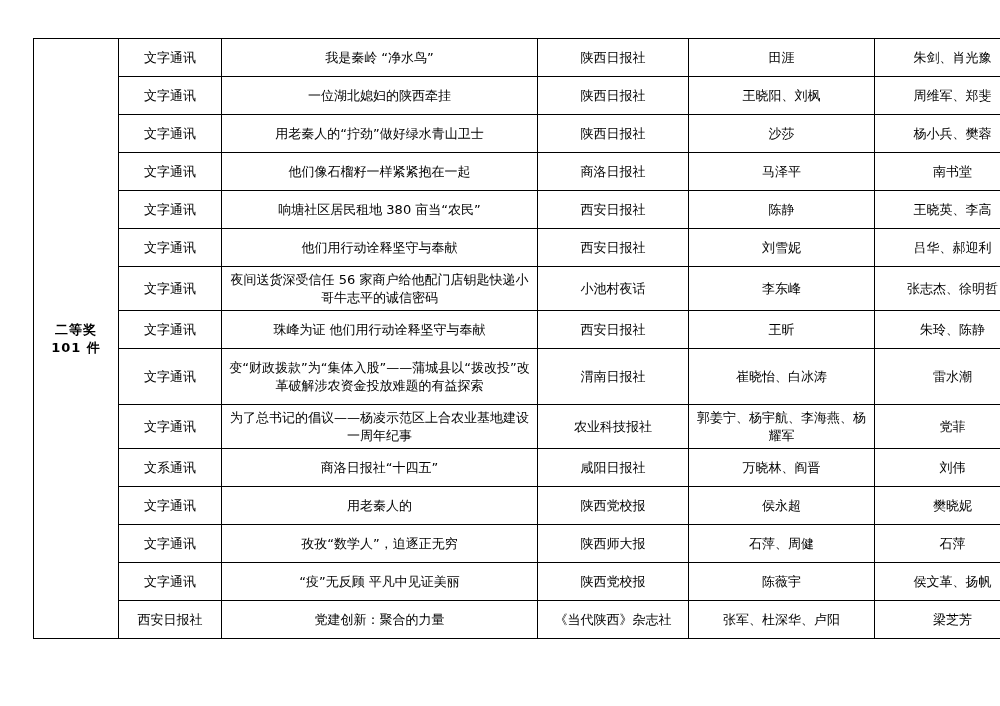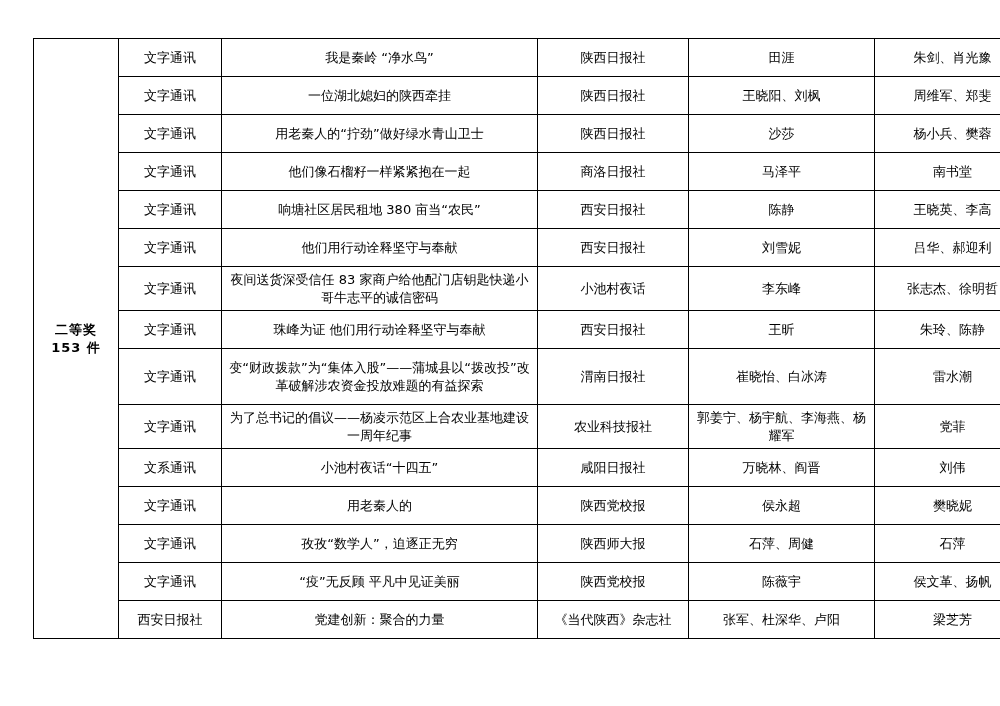--- a/index.html
+++ b/index.html
@@ -78,21 +78,21 @@
 </head>
 <body>
 
 <div class="page">
   <div class="table-wrap">
     <table class="award-table">
       <tbody>
         <tr class="row-h1">
           <td class="col-group" rowspan="15">
             <span class="group-label-line">二等奖</span>
-            <span class="group-label-line">153 件</span>
+            <span class="group-label-line">101 件</span>
           </td>
           <td class="col-type">文字通讯</td>
           <td class="col-title">我是秦岭 “净水鸟”</td>
           <td class="col-org">陕西日报社</td>
           <td class="col-authors">田涯</td>
           <td class="col-editors">朱剑、肖光豫</td>
         </tr>
         <tr class="row-h1">
           <td class="col-type">文字通讯</td>
           <td class="col-title">一位湖北媳妇的陕西牵挂</td>
@@ -123,21 +123,21 @@
         </tr>
         <tr class="row-h1">
           <td class="col-type">文字通讯</td>
           <td class="col-title">他们用行动诠释坚守与奉献</td>
           <td class="col-org">西安日报社</td>
           <td class="col-authors">刘雪妮</td>
           <td class="col-editors">吕华、郝迎利</td>
         </tr>
         <tr class="row-h2">
           <td class="col-type">文字通讯</td>
-          <td class="col-title">夜间送货深受信任 83 家商户给他配门店钥匙快递小哥牛志平的诚信密码</td>
+          <td class="col-title">夜间送货深受信任 56 家商户给他配门店钥匙快递小哥牛志平的诚信密码</td>
           <td class="col-org">小池村夜话</td>
           <td class="col-authors">李东峰</td>
           <td class="col-editors">张志杰、徐明哲</td>
         </tr>
         <tr class="row-h1">
           <td class="col-type">文字通讯</td>
           <td class="col-title">珠峰为证 他们用行动诠释坚守与奉献</td>
           <td class="col-org">西安日报社</td>
           <td class="col-authors">王昕</td>
           <td class="col-editors">朱玲、陈静</td>
@@ -151,21 +151,21 @@
         </tr>
         <tr class="row-h2">
           <td class="col-type">文字通讯</td>
           <td class="col-title">为了总书记的倡议——杨凌示范区上合农业基地建设一周年纪事</td>
           <td class="col-org">农业科技报社</td>
           <td class="col-authors">郭姜宁、杨宇航、李海燕、杨耀军</td>
           <td class="col-editors">党菲</td>
         </tr>
         <tr class="row-h1">
           <td class="col-type">文系通讯</td>
-          <td class="col-title">小池村夜话“十四五”</td>
+          <td class="col-title">商洛日报社“十四五”</td>
           <td class="col-org">咸阳日报社</td>
           <td class="col-authors">万晓林、阎晋</td>
           <td class="col-editors">刘伟</td>
         </tr>
         <tr class="row-h1">
           <td class="col-type">文字通讯</td>
           <td class="col-title">用老秦人的</td>
           <td class="col-org">陕西党校报</td>
           <td class="col-authors">侯永超</td>
           <td class="col-editors">樊晓妮</td>

